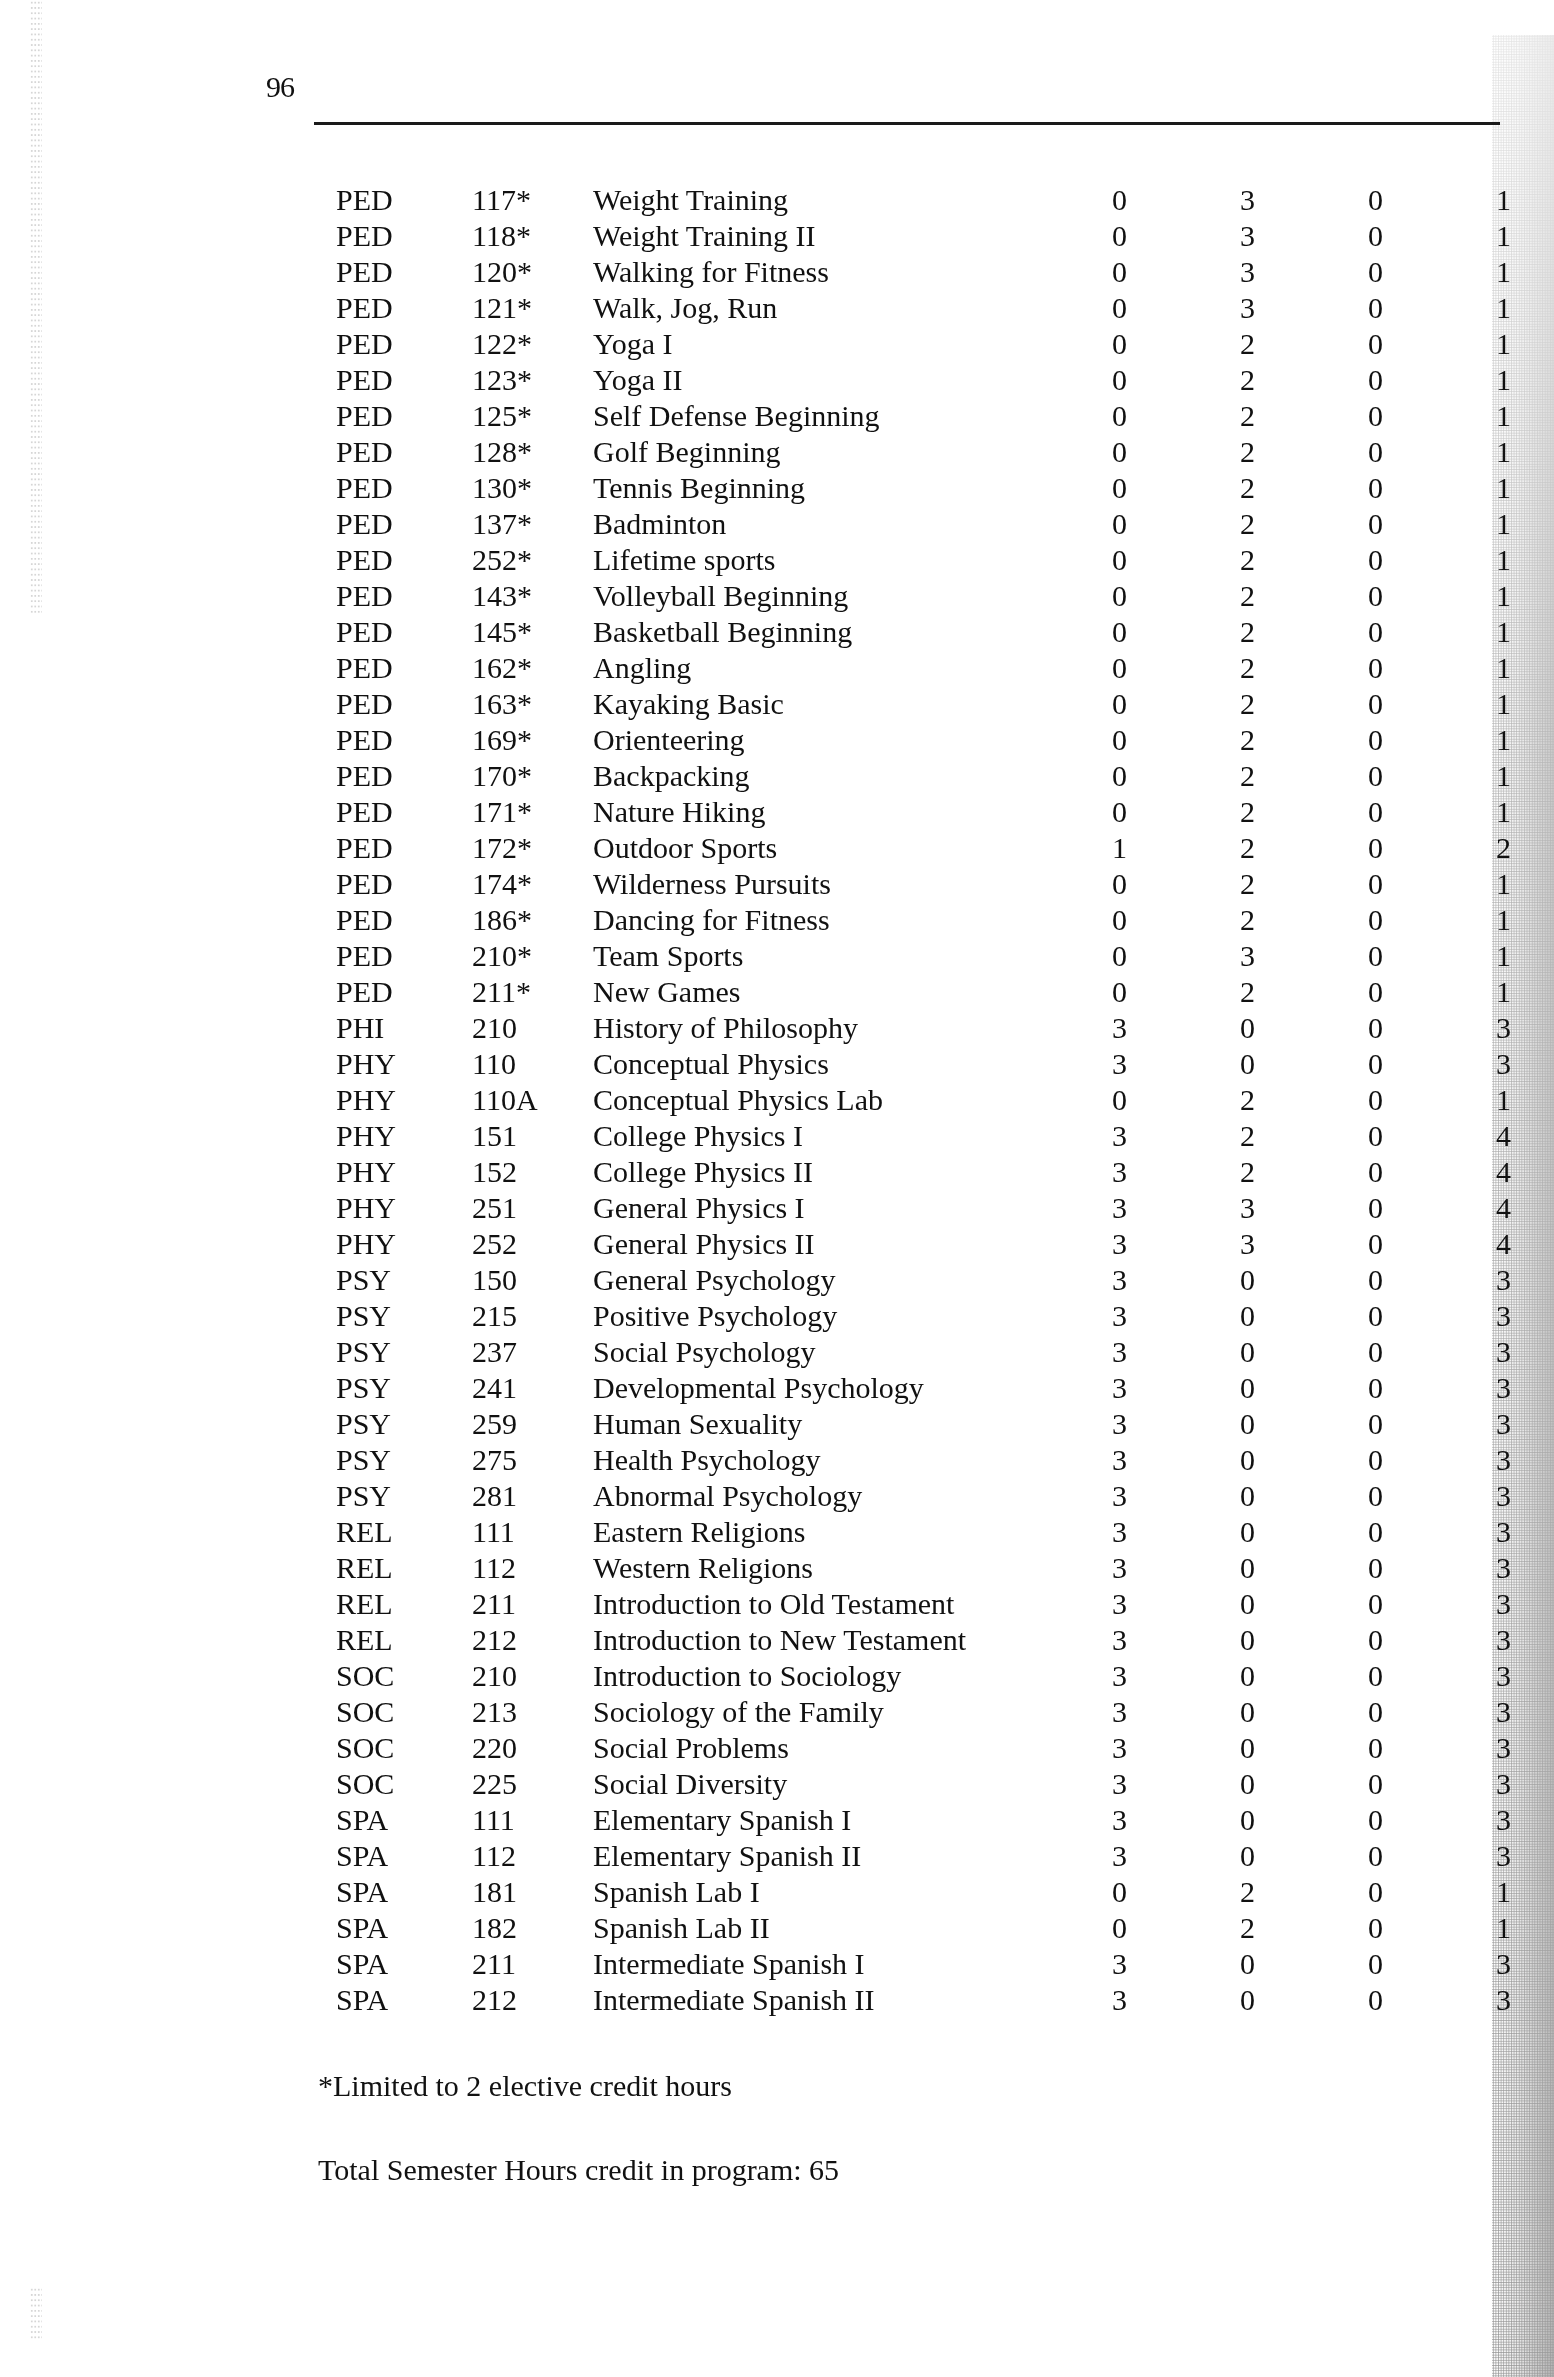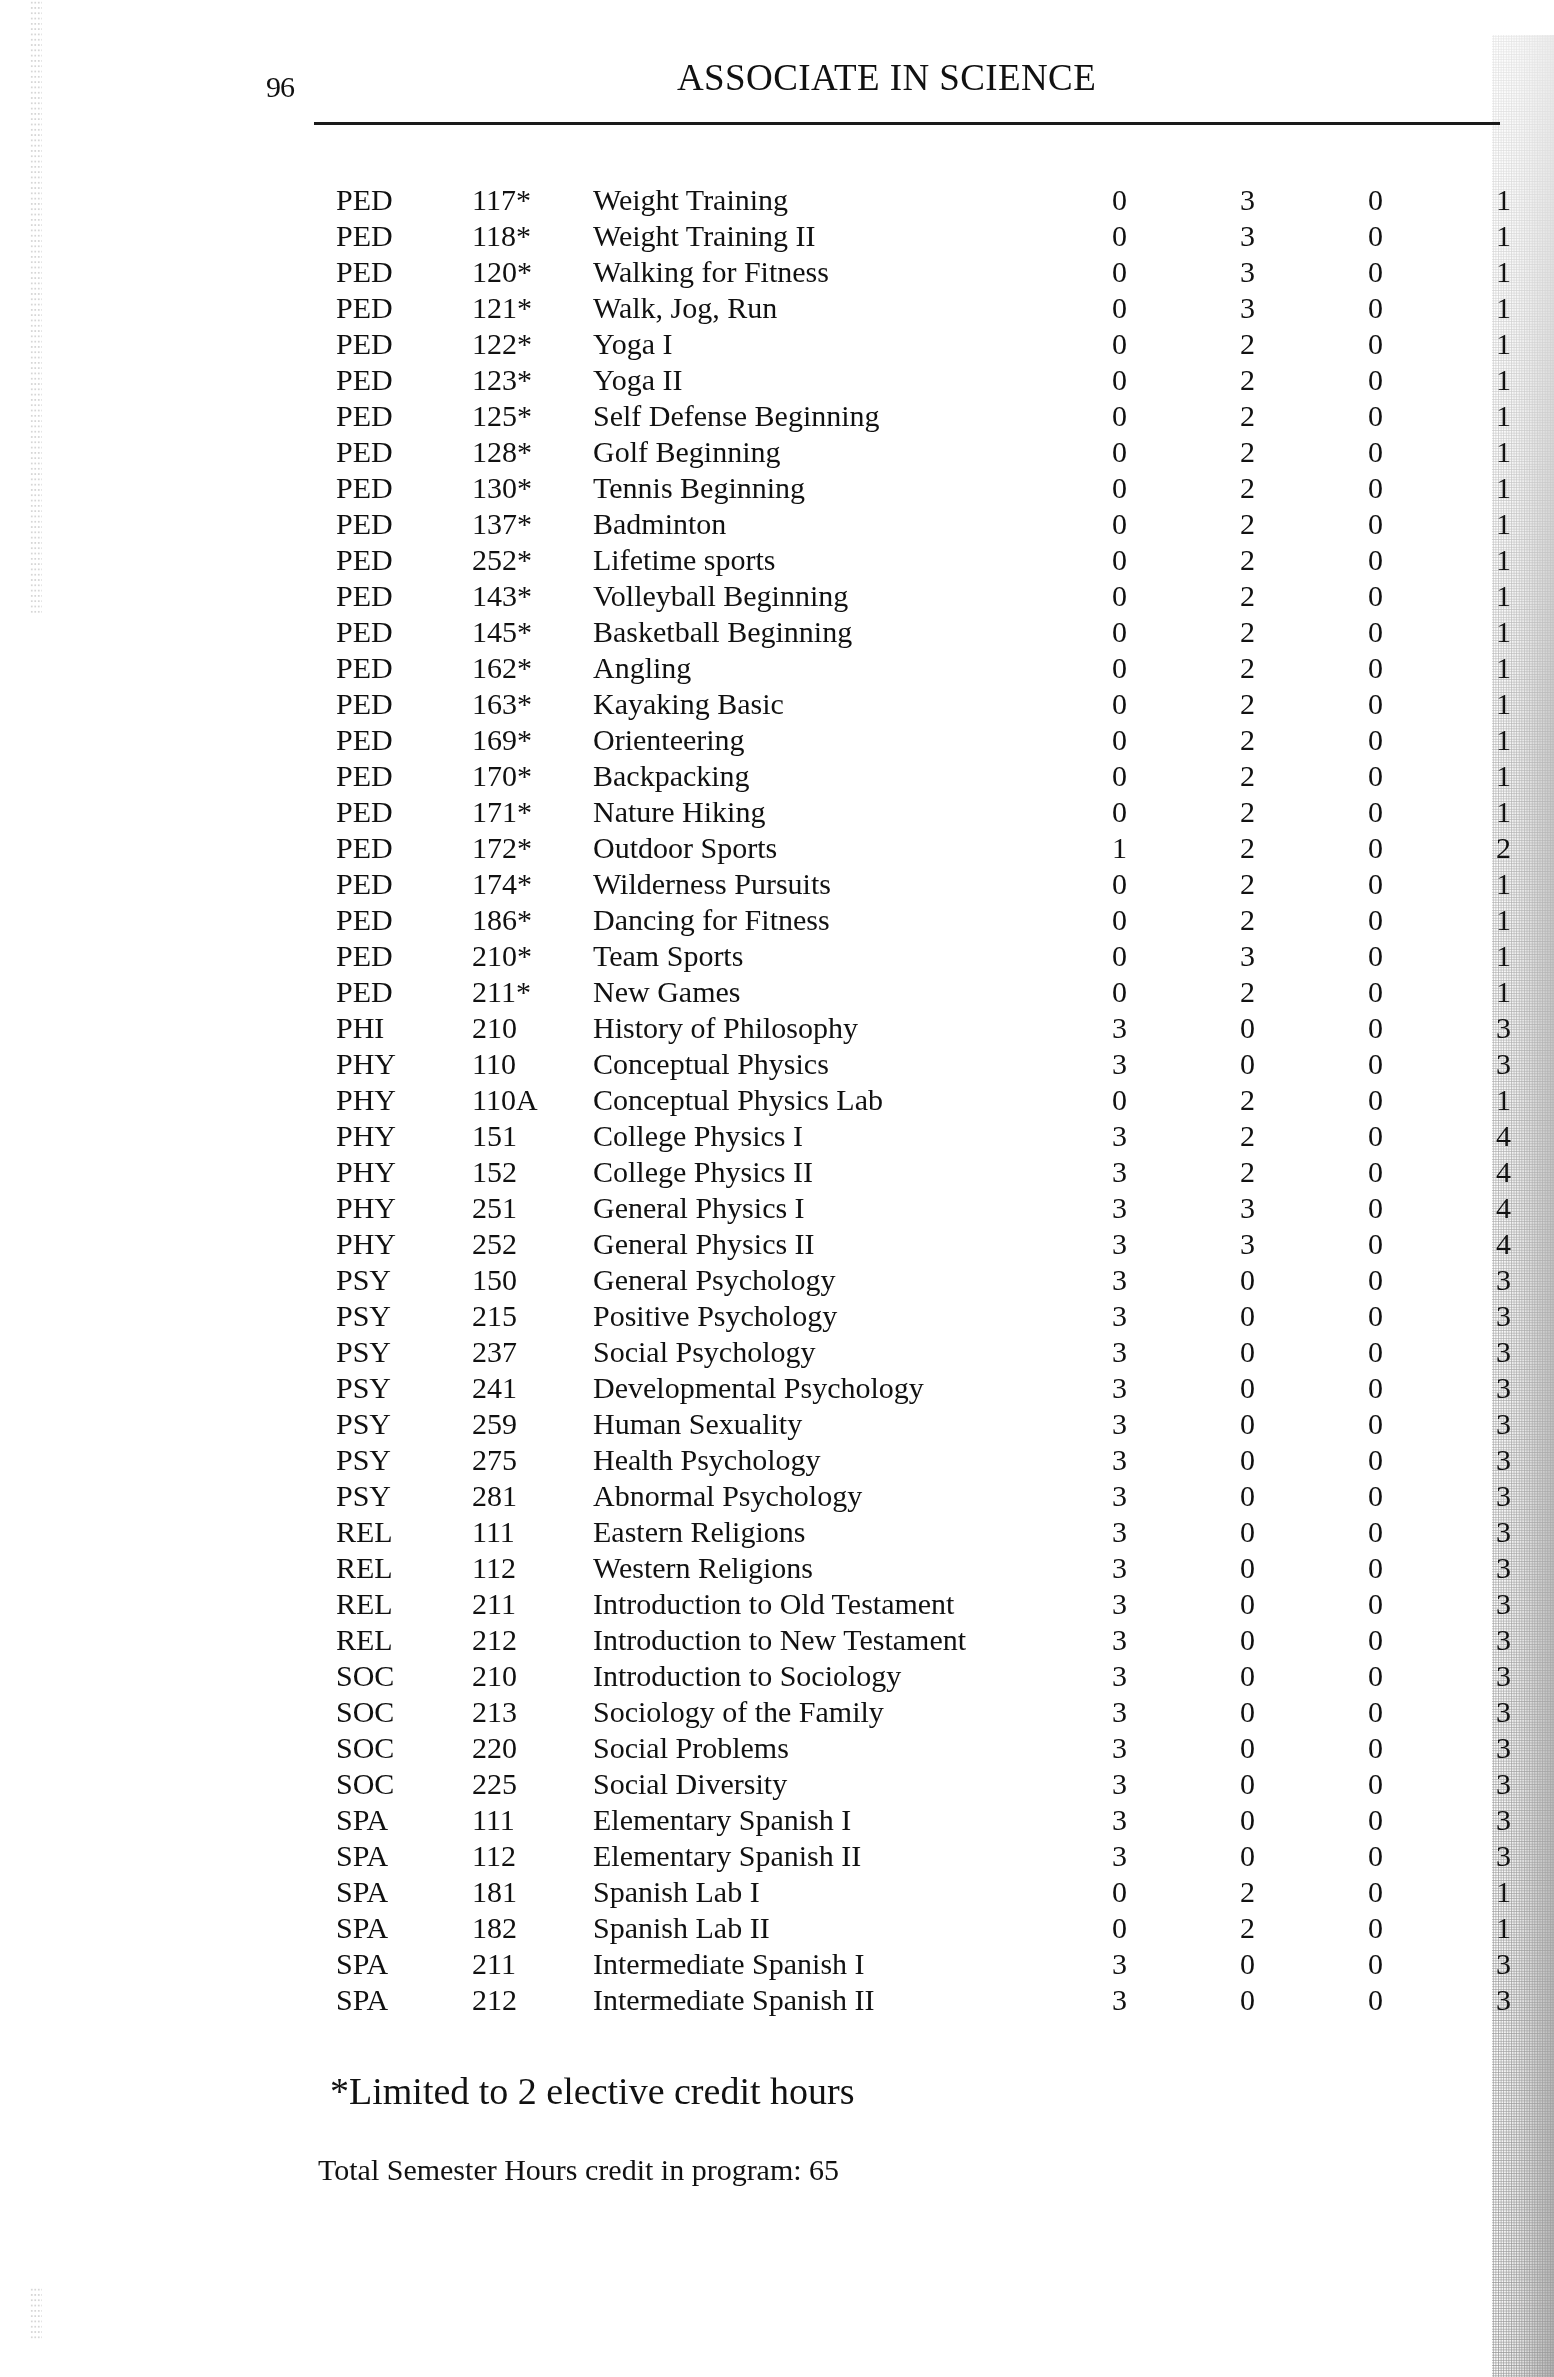--- a/index.html
+++ b/index.html
@@ -83,39 +83,37 @@
     .c-num { width: 121px; }
     .c-title { width: 519px; }
     .c-n { width: 127px; text-align: left; padding-left: 0; }
     .c-n.lecture { width: 128px; }
     .c-n.lab { width: 128px; }
     .c-n.other { width: 128px; }
     .c-n.credit { width: 35px; }
     .footnote {
       position: absolute;
       left: 318px; top: 2069px;
-      font-size: 38px;
-      margin-left: 12px;
+      font-size: 30px;
     }
     .total-line {
       position: absolute;
       left: 318px; top: 2153px;
       font-size: 30px;
     }
   </style>
 </head>
 <body>
 
 <div class="page">
   <div class="scan-left"></div>
   <div class="scan-left-bottom"></div>
   <div class="scan-right"></div>
 
   <div class="page-number">96</div>
-  <div class="running-head">ASSOCIATE IN SCIENCE</div>
   <div class="head-rule"></div>
 
   <table class="course-table">
     <tbody id="course-rows">
         <tr>
           <td class="c-dept">PED</td>
           <td class="c-num">117*</td>
           <td class="c-title">Weight Training</td>
           <td class="c-n lecture">0</td>
           <td class="c-n lab">3</td>

